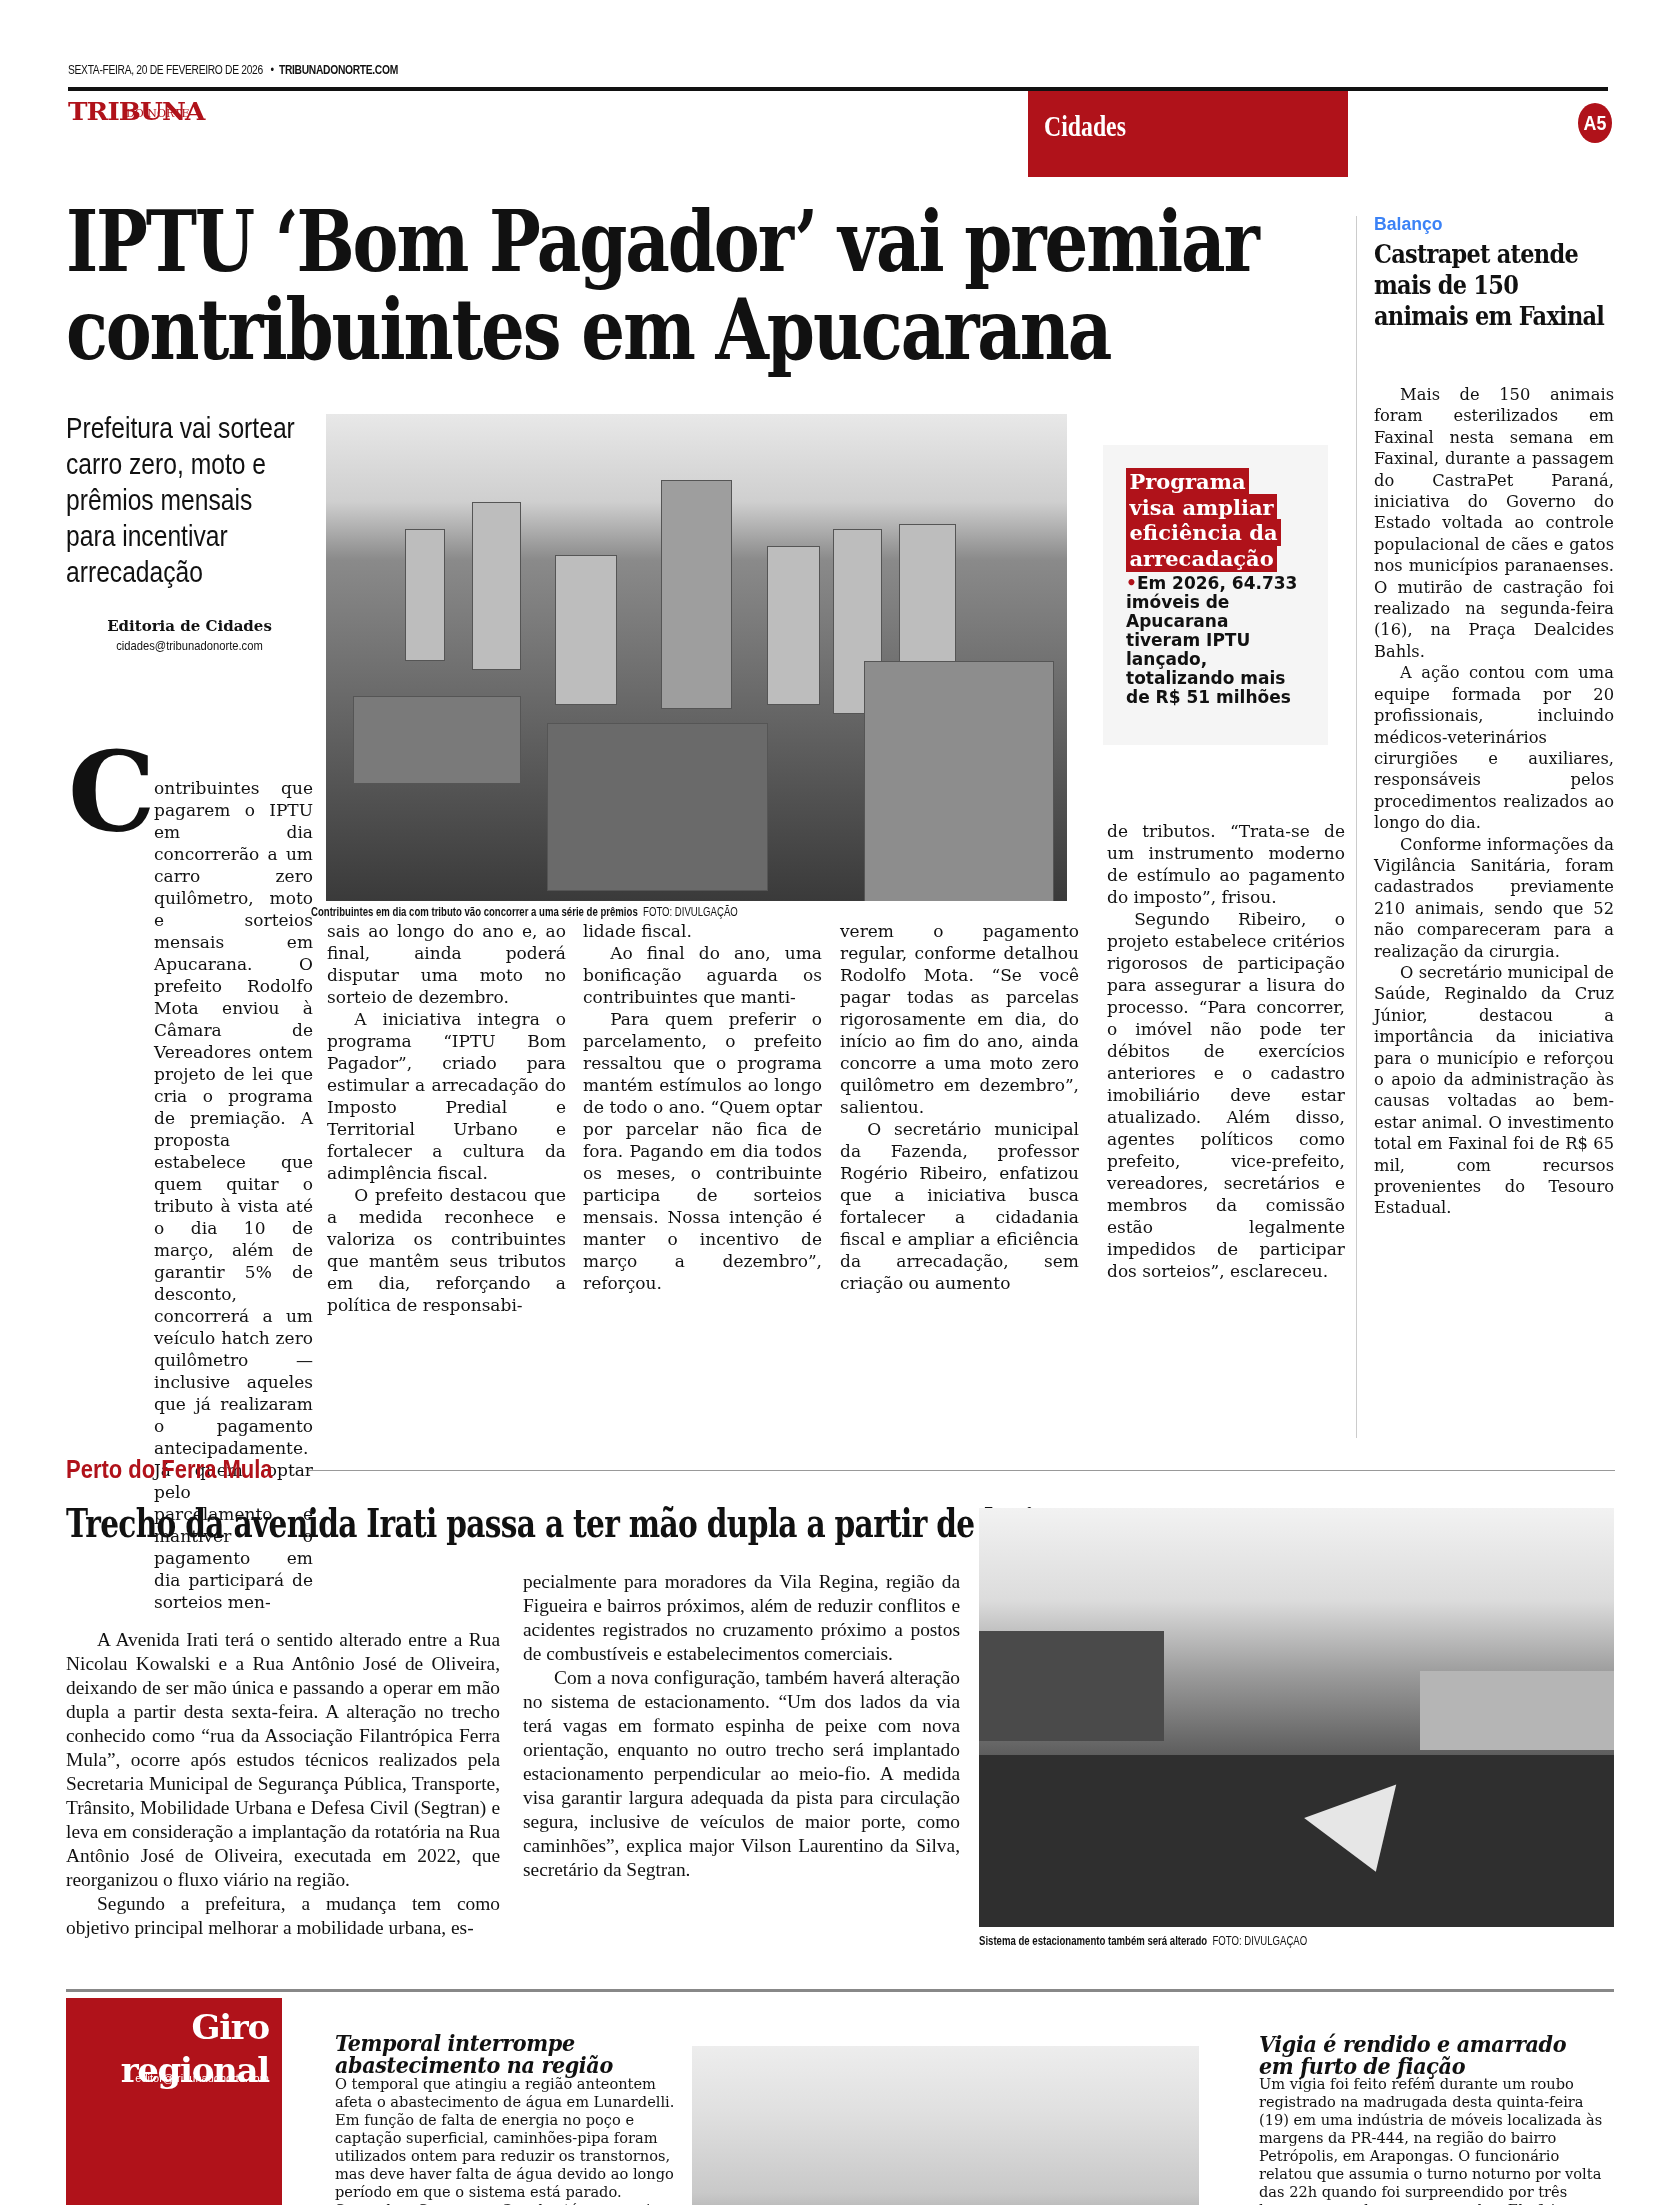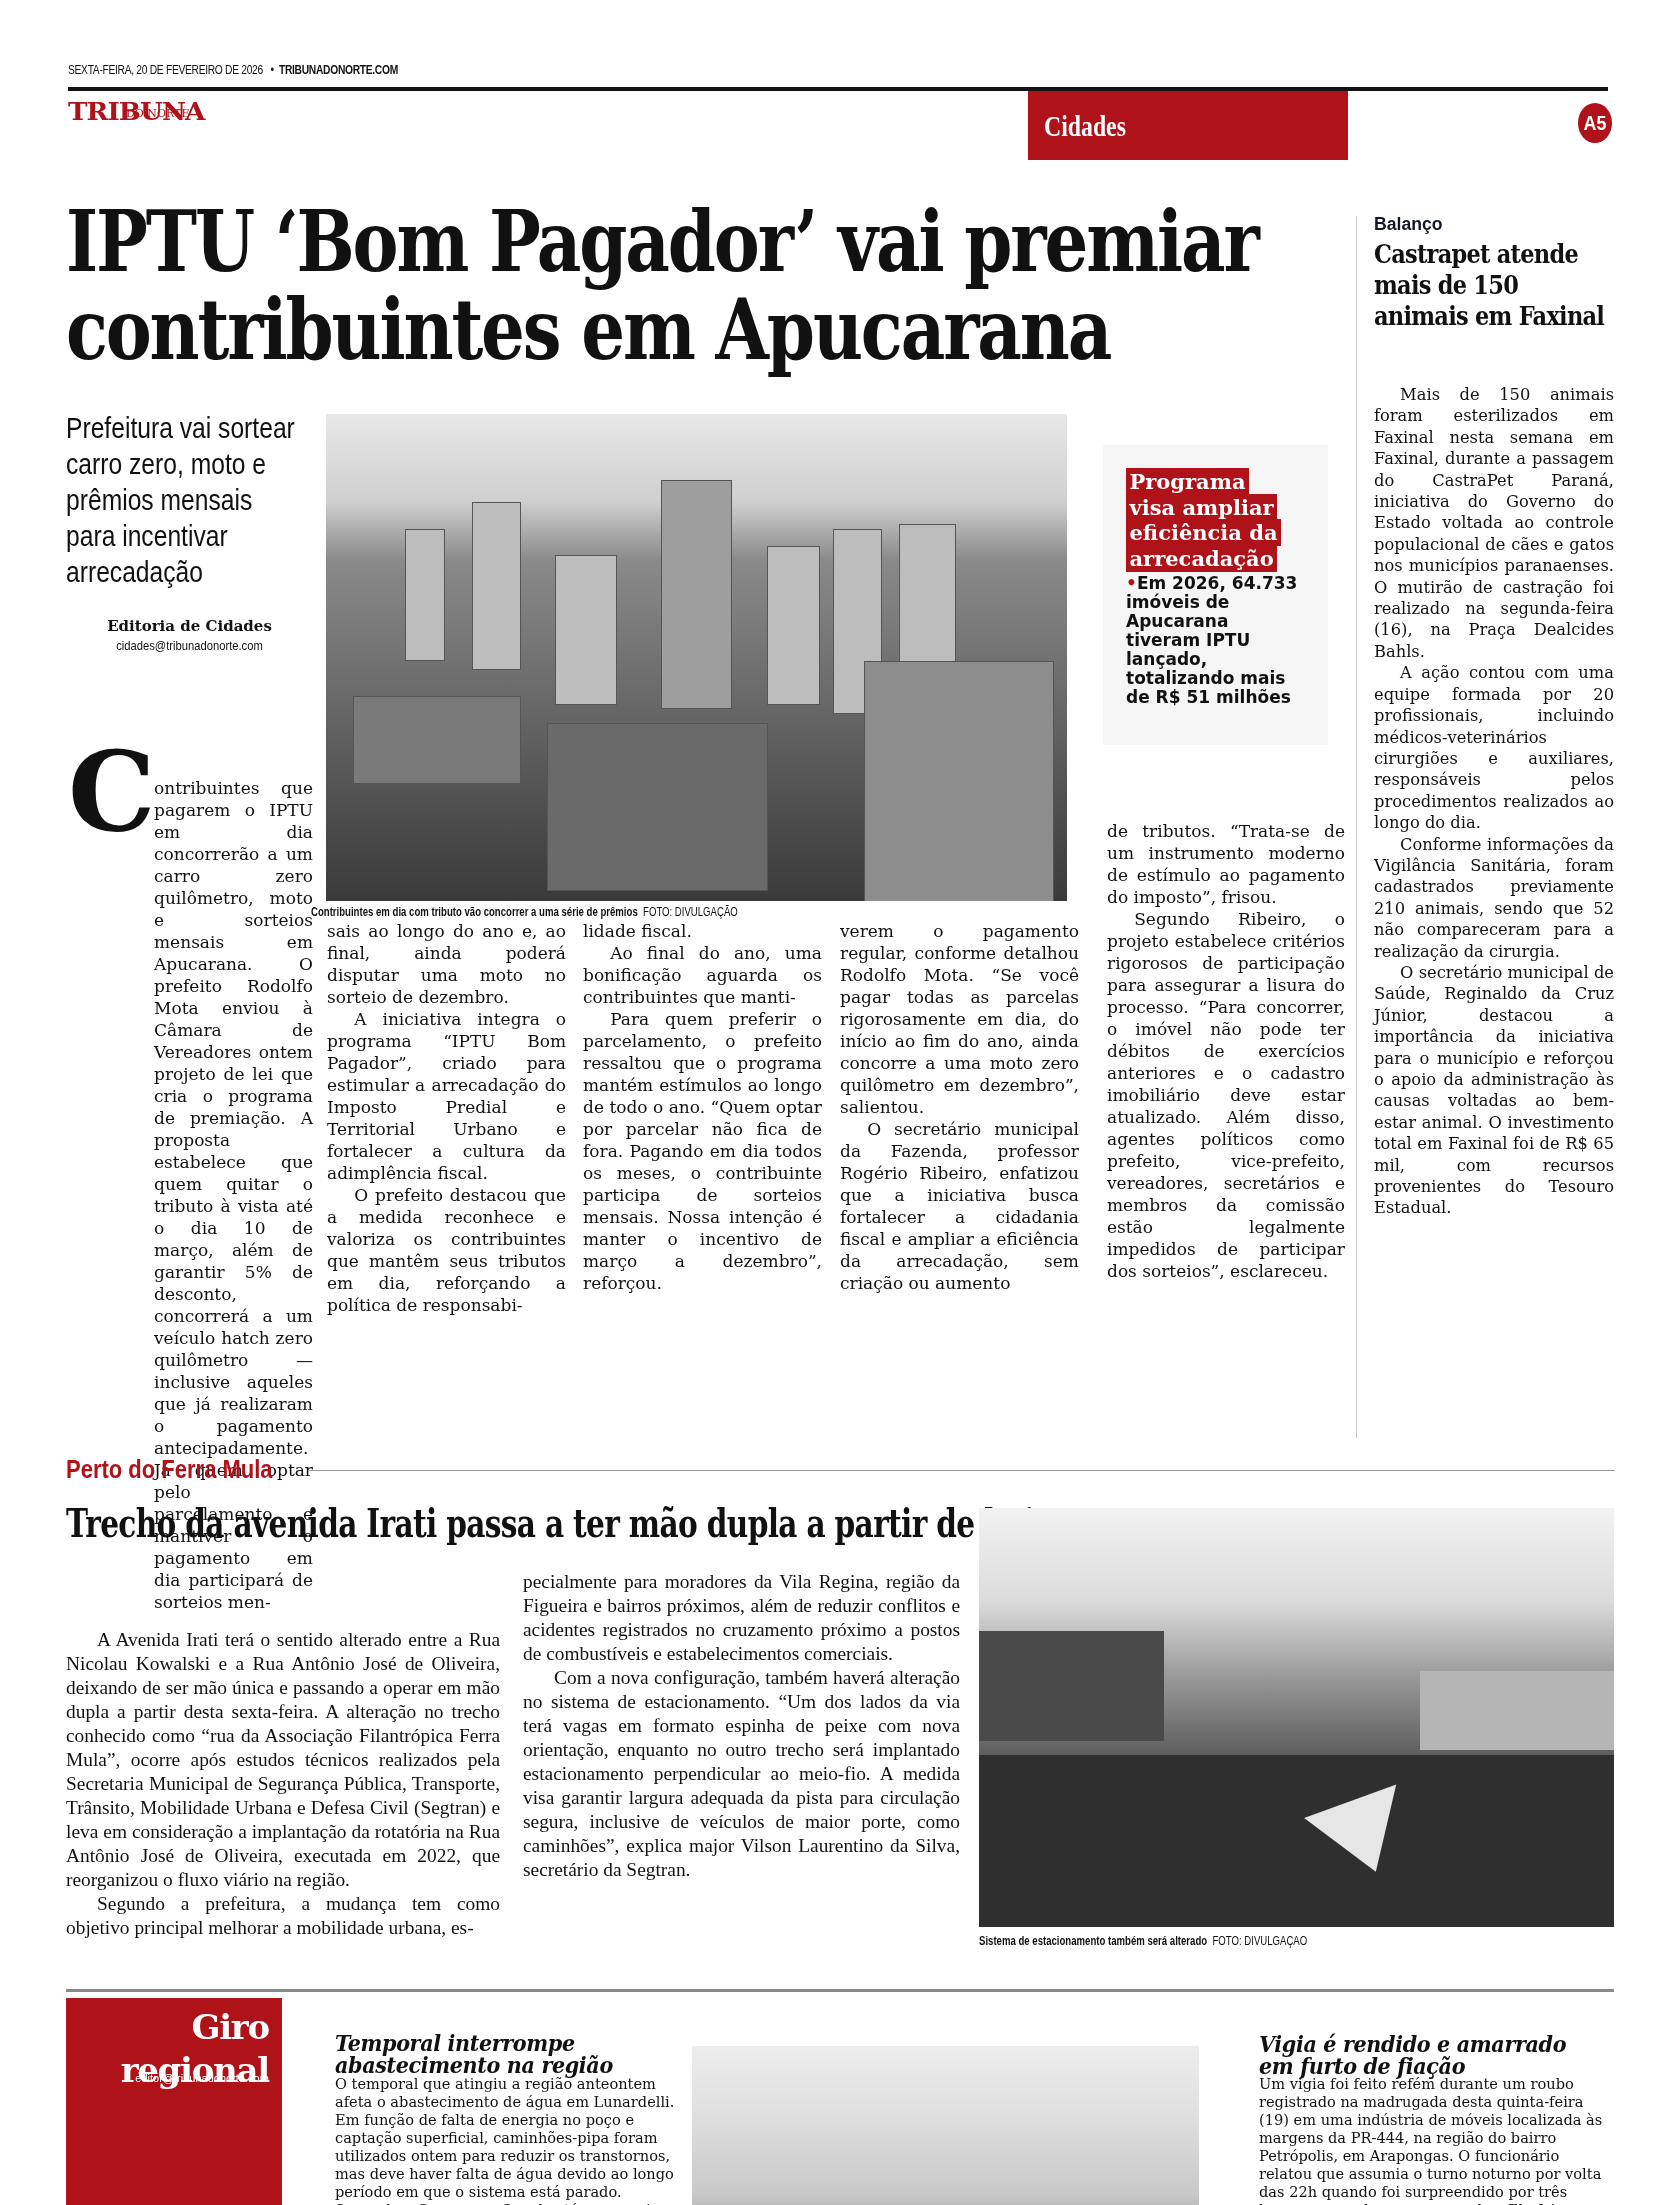--- a/index.html
+++ b/index.html
@@ -7,21 +7,21 @@
   body { position: relative; font-family: "Liberation Serif", serif; color: #111; }
   .abs { position: absolute; }
 
   
   #dateline { left: 68px; top: 62px; font-family: "Liberation Sans", sans-serif; font-size: 13.2px; letter-spacing: -0.4px; transform: scaleX(0.78); transform-origin: left top; white-space: nowrap; }
   #dateline .site { font-weight: bold; }
   #top-rule { left: 68px; top: 87px; width: 1540px; height: 4px; background: #111; }
   #logo { left: 68px; top: 99px; }
   #logo .t { font-family: "DejaVu Serif", serif; font-weight: bold; color: #b0121a; font-size: 25px; letter-spacing: -0.9px; line-height: 25px; transform: scaleX(1.05); transform-origin: left top; }
   #logo .s { font-family: "DejaVu Serif", serif; font-weight: normal; color: #b0121a; font-size: 11px; position: absolute; left: 58px; top: 8px; white-space: nowrap; }
-  #section-tab { left: 1028px; top: 91px; width: 320px; height: 69px; background: #b0121a; }
+  #section-tab { left: 1028px; top: 91px; width: 320px; height: 86px; background: #b0121a; }
   #section-tab span { position: absolute; left: 16px; top: 18.5px; color: #fff; font-family: "Liberation Serif", serif; font-weight: bold; font-size: 29px; transform: scaleX(0.82); transform-origin: left top; }
   #page-num { left: 1575px; top: 103px; width: 40px; height: 40px; border-radius: 50%; background: #b0121a; color: #fff; font-family: "Liberation Sans", sans-serif; font-weight: bold; font-size: 21px; text-align: center; line-height: 40px; transform: scaleX(0.85); }
 
   
   #main-headline { left: 66px; top: 198px; width: 1301px; font-family: "DejaVu Serif", serif; font-weight: bold; font-size: 84px; line-height: 88px; letter-spacing: -2.6px; transform: scaleX(0.82); transform-origin: left top; width: 1588px; }
   #deck { left: 66px; top: 410px; width: 247px; font-family: "Liberation Sans", sans-serif; font-size: 29px; line-height: 36px; transform: scaleX(0.85); transform-origin: left top; width: 282px; }
   #byline { left: 66px; top: 617px; width: 247px; text-align: center; }
   #byline .n { font-family: "DejaVu Serif", serif; font-weight: bold; font-size: 15px; display: block; }
   #byline .e { font-family: "Liberation Sans", sans-serif; font-size: 13.2px; display: block; transform: scaleX(0.85); margin-top: 2.6px; }
 
@@ -39,21 +39,21 @@
   #sidebox .fact .dot { color: #b0121a; }
 
   
   .col { position: absolute; font-family: "DejaVu Serif", serif; font-size: 17px; line-height: 22px; text-align: justify; hyphens: manual; }
   .col p { text-indent: 1.6em; }
   .col p.noind { text-indent: 0; }
   #dropcap { left: 68px; top: 745px; font-family: "DejaVu Serif", serif; font-size: 110px; line-height: 93px; font-weight: bold; }
 
   
   #right-rule { left: 1356px; top: 216px; width: 1.3px; height: 1222px; background: #ccc; }
-  #balanco-label { left: 1374px; top: 214px; font-family: "Liberation Sans", sans-serif; font-weight: bold; font-size: 17.6px; color: #0f172a; }
+  #balanco-label { left: 1374px; top: 214px; font-family: "Liberation Sans", sans-serif; font-weight: bold; font-size: 17.6px; color: #3b82f6; }
   #balanco-headline { left: 1374px; top: 238px; width: 247px; font-family: "DejaVu Serif", serif; font-weight: bold; font-size: 26.5px; line-height: 31px; letter-spacing: -0.9px; transform: scaleX(0.85); transform-origin: left top; width: 287px; }
 
   
   #ferra-label { left: 66px; top: 1455px; font-family: "Liberation Sans", sans-serif; font-weight: bold; font-size: 25px; color: #b0121a; transform: scaleX(0.88); transform-origin: left top; white-space: nowrap; }
   #ferra-rule { left: 309px; top: 1470px; width: 1306px; height: 0.9px; background: #999; }
   #ferra-headline { left: 66px; top: 1500px; font-family: "DejaVu Serif", serif; font-weight: bold; font-size: 39px; letter-spacing: -0.9px; white-space: nowrap; transform: scaleX(0.76); transform-origin: left top; }
   .col2 { position: absolute; font-family: "Liberation Serif", serif; font-size: 19.4px; line-height: 24px; text-align: justify; }
   .col2 p { text-indent: 1.6em; }
   #photo2 { left: 979px; top: 1508px; width: 635px; height: 419px; overflow: hidden; background: linear-gradient(180deg,#f2f2f2 0%,#dcdcdc 22%,#9a9a9a 40%,#5a5a5a 60%,#3d3d3d 100%); }
   #caption2 { left: 979px; top: 1934px; font-family: "Liberation Sans", sans-serif; font-size: 12.3px; white-space: nowrap; transform: scaleX(0.78); transform-origin: left top; }

